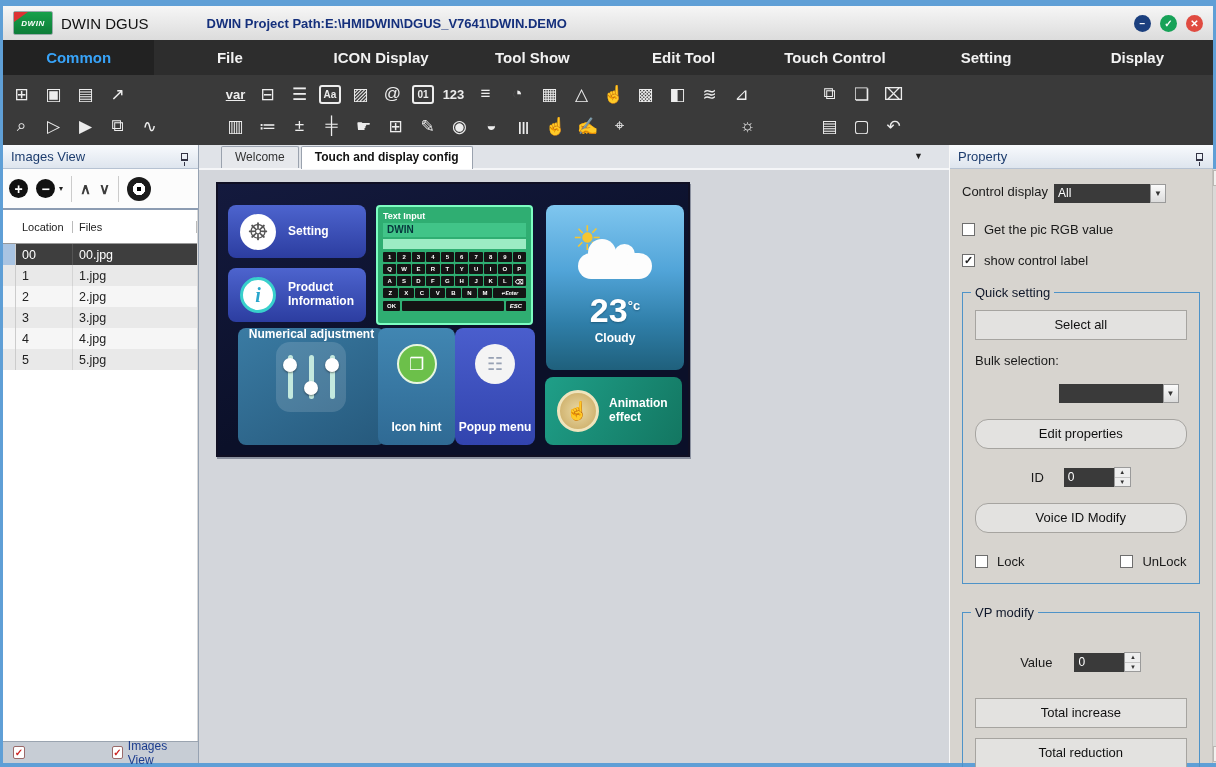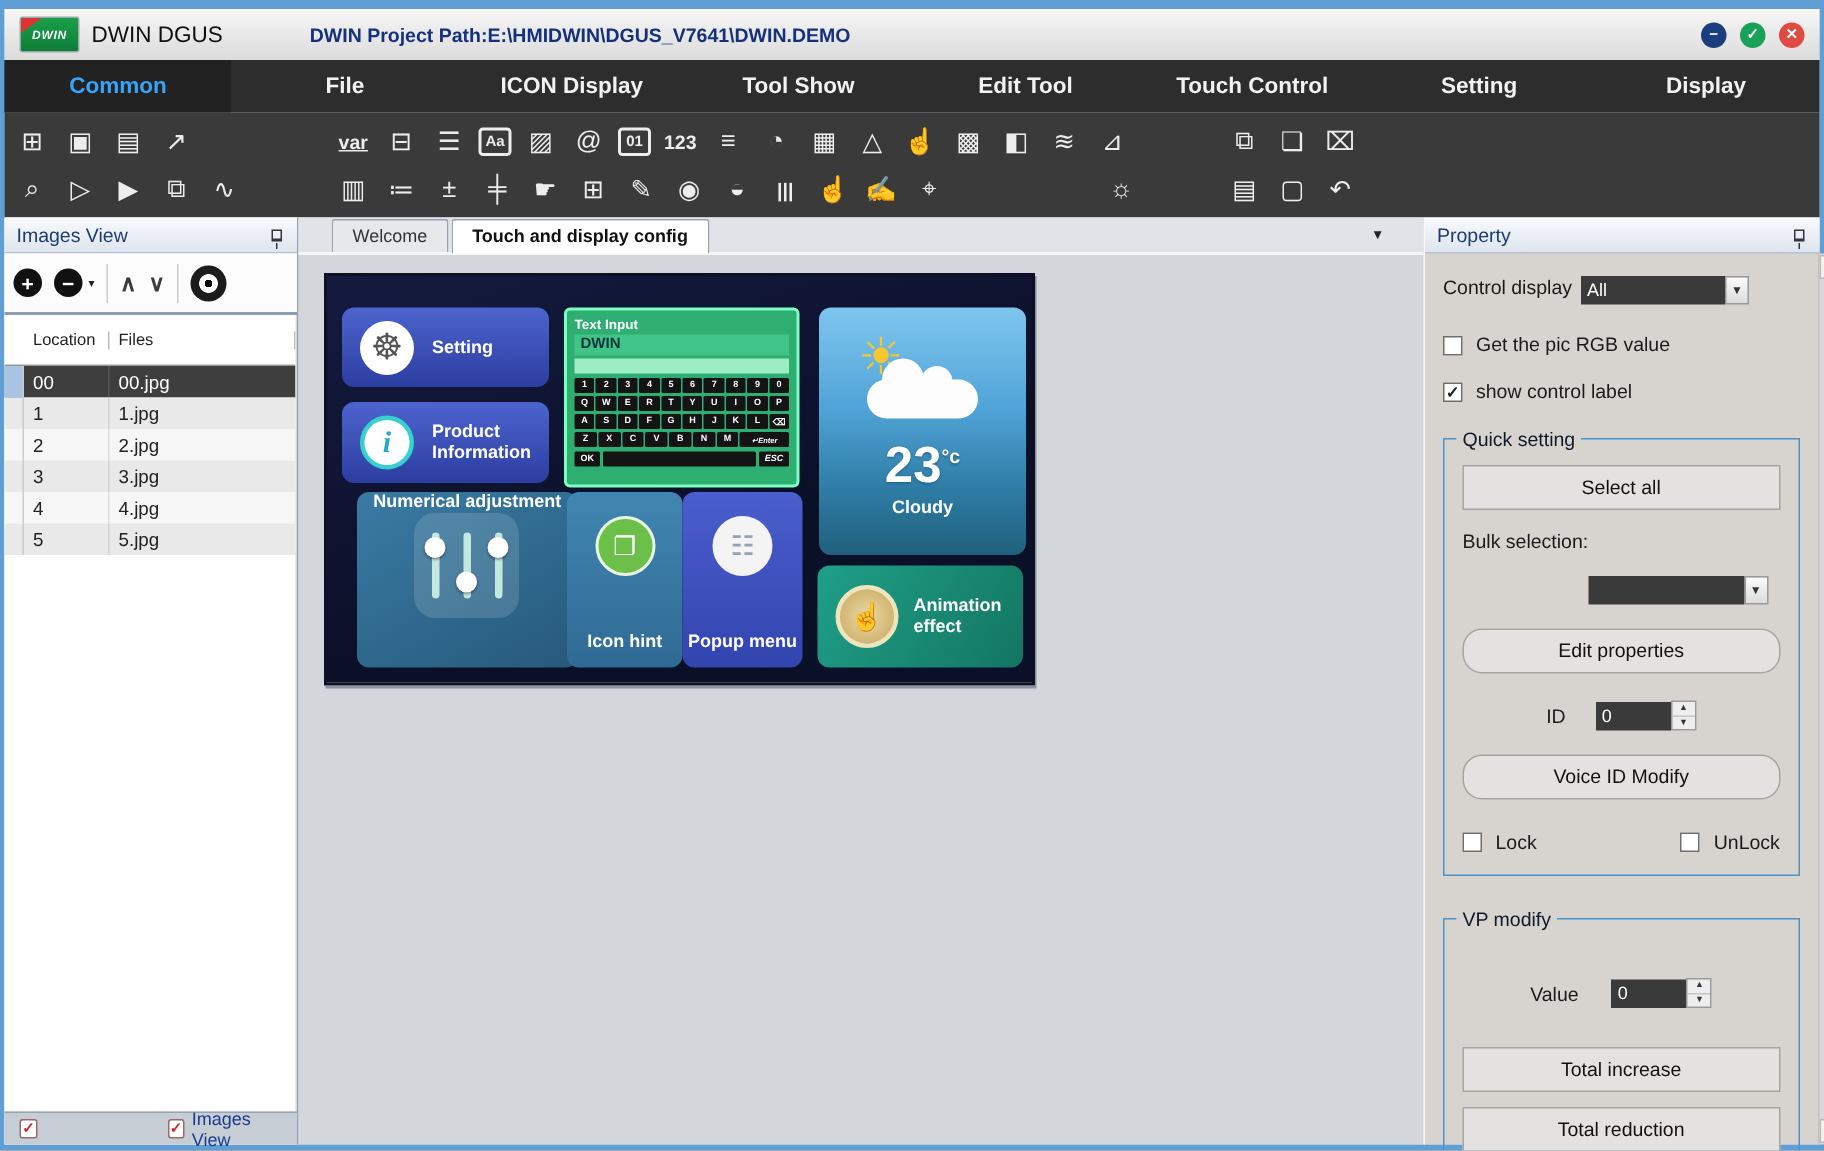--- a/index.html
+++ b/index.html
@@ -121,21 +121,21 @@
   .rp-body { flex: 1; font-size: 13px; color: #1a1a1a; padding: 0 6px 0 12px; }
   .rp-scroll { width: 17px; background: #dad9d7; border-left: 1px solid #c2c0bc; display: flex; flex-direction: column; justify-content: space-between; align-items: center; flex: none; }
   .scroll-btn { width: 15px; height: 16px; background: #f2f1ef; border: 1px solid #b9b7b2; color: #444; font-size: 8px; display: flex; align-items: center; justify-content: center; margin: 1px 0; }
   .ctl-row { display: flex; }
   .r-ctl-display { margin-top: 15px; }
   .combo { display: flex; align-items: center; }
   .combo-box { width: 96px; height: 19px; background: #3a3a3a; color: #fff; font-size: 12px; line-height: 19px; padding-left: 4px; }
   .combo-btn { width: 16px; height: 19px; background: linear-gradient(#fbfbfb, #dcdcdc); border: 1px solid #9a9a9a; color: #333; font-size: 8px; display: flex; align-items: center; justify-content: center; }
   .r-ctl-display .combo { margin-left: 6px; }
   .cb { width: 13px; height: 13px; background: #fff; border: 1px solid #6e6e6e; display: inline-flex; align-items: center; justify-content: center; font-size: 11px; font-weight: bold; color: #222; margin-right: 9px; flex: none; }
-  .cb-row { display: flex; align-items: flex-end; margin-top: 19px; }
+  .cb-row { display: flex; align-items: center; margin-top: 19px; }
   .groupbox { border: 1px solid #4e93c8; position: relative; margin: 24px 6px 0 0; padding: 17px 12px 14px; }
   .gb-title { position: absolute; top: -8px; left: 8px; background: #d7d4cf; padding: 0 4px; font-size: 13px; color: #0f172a; }
   .btn { display: block; width: 100%; height: 30px; background: #e3e2e0; border: 1px solid #a6a4a0; font-size: 13px; color: #111; text-align: center; line-height: 28px; cursor: default; }
   .gb-label { margin-top: 13px; }
   .combo-right { display: flex; justify-content: flex-end; margin-top: 16px; padding-right: 8px; }
   .btn-mt { margin-top: 16px; border-radius: 13px; }
   .spin { display: flex; align-items: center; }
   .spin-box { width: 50px; height: 19px; background: #3a3a3a; color: #fff; font-size: 12px; line-height: 19px; padding-left: 4px; }
   .spin-btns { width: 17px; height: 20px; display: flex; flex-direction: column; border: 1px solid #9a9a9a; background: #eee; }
   .spin-btns span { flex: 1; font-size: 6px; color: #333; display: flex; align-items: center; justify-content: center; border-bottom: 1px solid #c5c5c5; }

